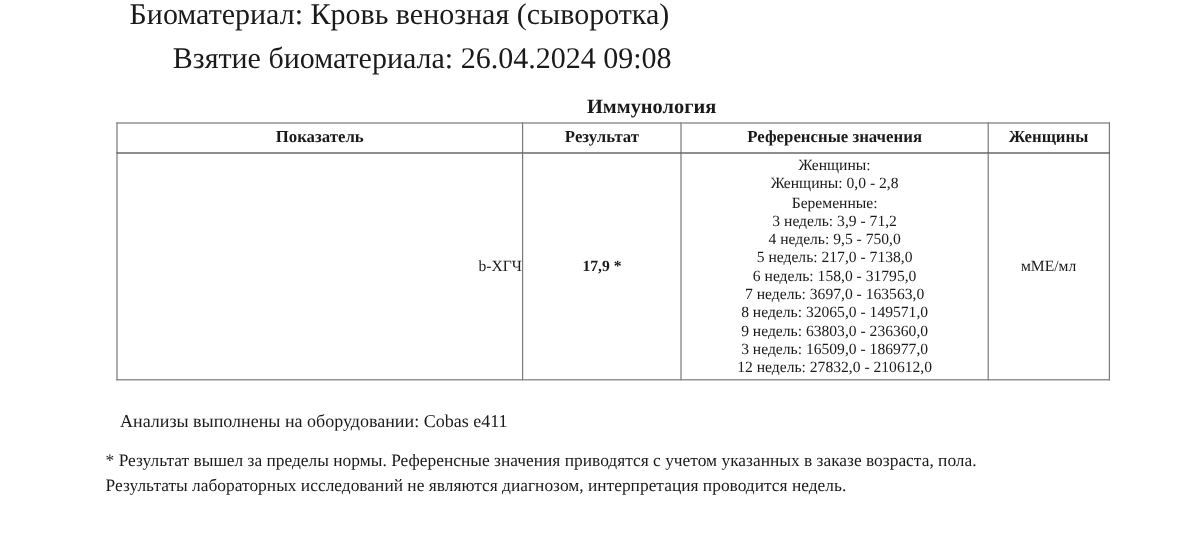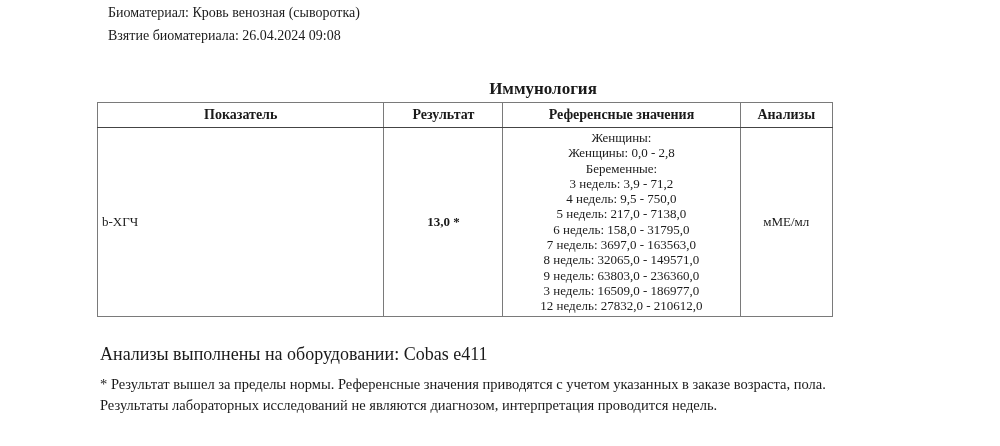--- a/index.html
+++ b/index.html
@@ -1,73 +1,73 @@
 <!DOCTYPE html>
 <html><head>
 <meta charset="utf-8">
 <style>
   html, body { margin: 0; padding: 0; background: #ffffff; }
   body {
     width: 1000px; height: 446px; position: relative; overflow: hidden;
     font-family: "Liberation Serif", "DejaVu Serif", serif; color: #1a1a1a;
   }
-  .meta { position: absolute; left: 108px; font-size: 14px; line-height: 22px; }
+  .meta { position: absolute; left: 108px; font-size: 25px; line-height: 22px; }
   .meta.l1 { top: 2px; }
-  .meta.l2 { top: 25px; }
+  .meta.l2 { top: 39px; margin-left: 36px; }
   .section-title {
     position: absolute; left: 0; width: 1086px; top: 79px; text-align: center;
     font-weight: bold; font-size: 17px;
   }
   table.results {
-    position: absolute; left: 97px; top: 102px; width: 736px;
+    position: absolute; left: 97px; top: 102px; width: 828px;
     border-collapse: collapse; font-size: 13px;
   }
   table.results th, table.results td {
     border: 1.5px solid #7a7a7a; padding: 0;
   }
   table.results th {
     height: 24px; font-weight: bold; font-size: 14px; text-align: center;
     border-bottom: 1.5px solid #444;
   }
   table.results td { vertical-align: middle; }
   .c1 { width: 365px; }
   .c2 { width: 139px; }
   .c3 { width: 264px; }
   .c4 { width: 104px; }
-  td.name { text-align: left; padding-left: 4px !important; }
+  td.name { text-align: right; padding-left: 4px !important; }
   td.result { text-align: center; font-weight: bold; }
   td.ref { text-align: center; line-height: 15.3px; padding: 2px 0 2px 0 !important; }
   td.unit { text-align: center; }
   .ref-line { display: block; white-space: nowrap; text-align: center; }
-  .equipment { position: absolute; left: 100px; top: 344px; font-size: 18px; }
-  .footnote { position: absolute; left: 100px; font-size: 14.5px; line-height: 19px; }
+  .equipment { position: absolute; left: 100px; top: 344px; font-size: 15px; }
+  .footnote { position: absolute; left: 88px; font-size: 14.5px; line-height: 19px; }
   .footnote.f1 { top: 375px; }
   .footnote.f2 { top: 396px; }
 </style>
 </head>
 <body>
 
 <div class="meta l1">Биоматериал: Кровь венозная (сыворотка)</div>
 <div class="meta l2">Взятие биоматериала: 26.04.2024 09:08</div>
 
 <div class="section-title">Иммунология</div>
 
 <table class="results">
   <thead>
     <tr>
       <th class="c1">Показатель</th>
       <th class="c2">Результат</th>
       <th class="c3">Референсные значения</th>
-      <th class="c4">Анализы</th>
+      <th class="c4">Женщины</th>
     </tr>
   </thead>
   <tbody>
     <tr>
       <td class="name">b-ХГЧ</td>
-      <td class="result">13,0 *</td>
+      <td class="result">17,9 *</td>
       <td class="ref">
         <span class="ref-line">Женщины:</span>
         <span class="ref-line">Женщины: 0,0 - 2,8</span>
         <span class="ref-line">Беременные:</span>
         <span class="ref-line">3 недель: 3,9 - 71,2</span>
         <span class="ref-line">4 недель: 9,5 - 750,0</span>
         <span class="ref-line">5 недель: 217,0 - 7138,0</span>
         <span class="ref-line">6 недель: 158,0 - 31795,0</span>
         <span class="ref-line">7 недель: 3697,0 - 163563,0</span>
         <span class="ref-line">8 недель: 32065,0 - 149571,0</span>

